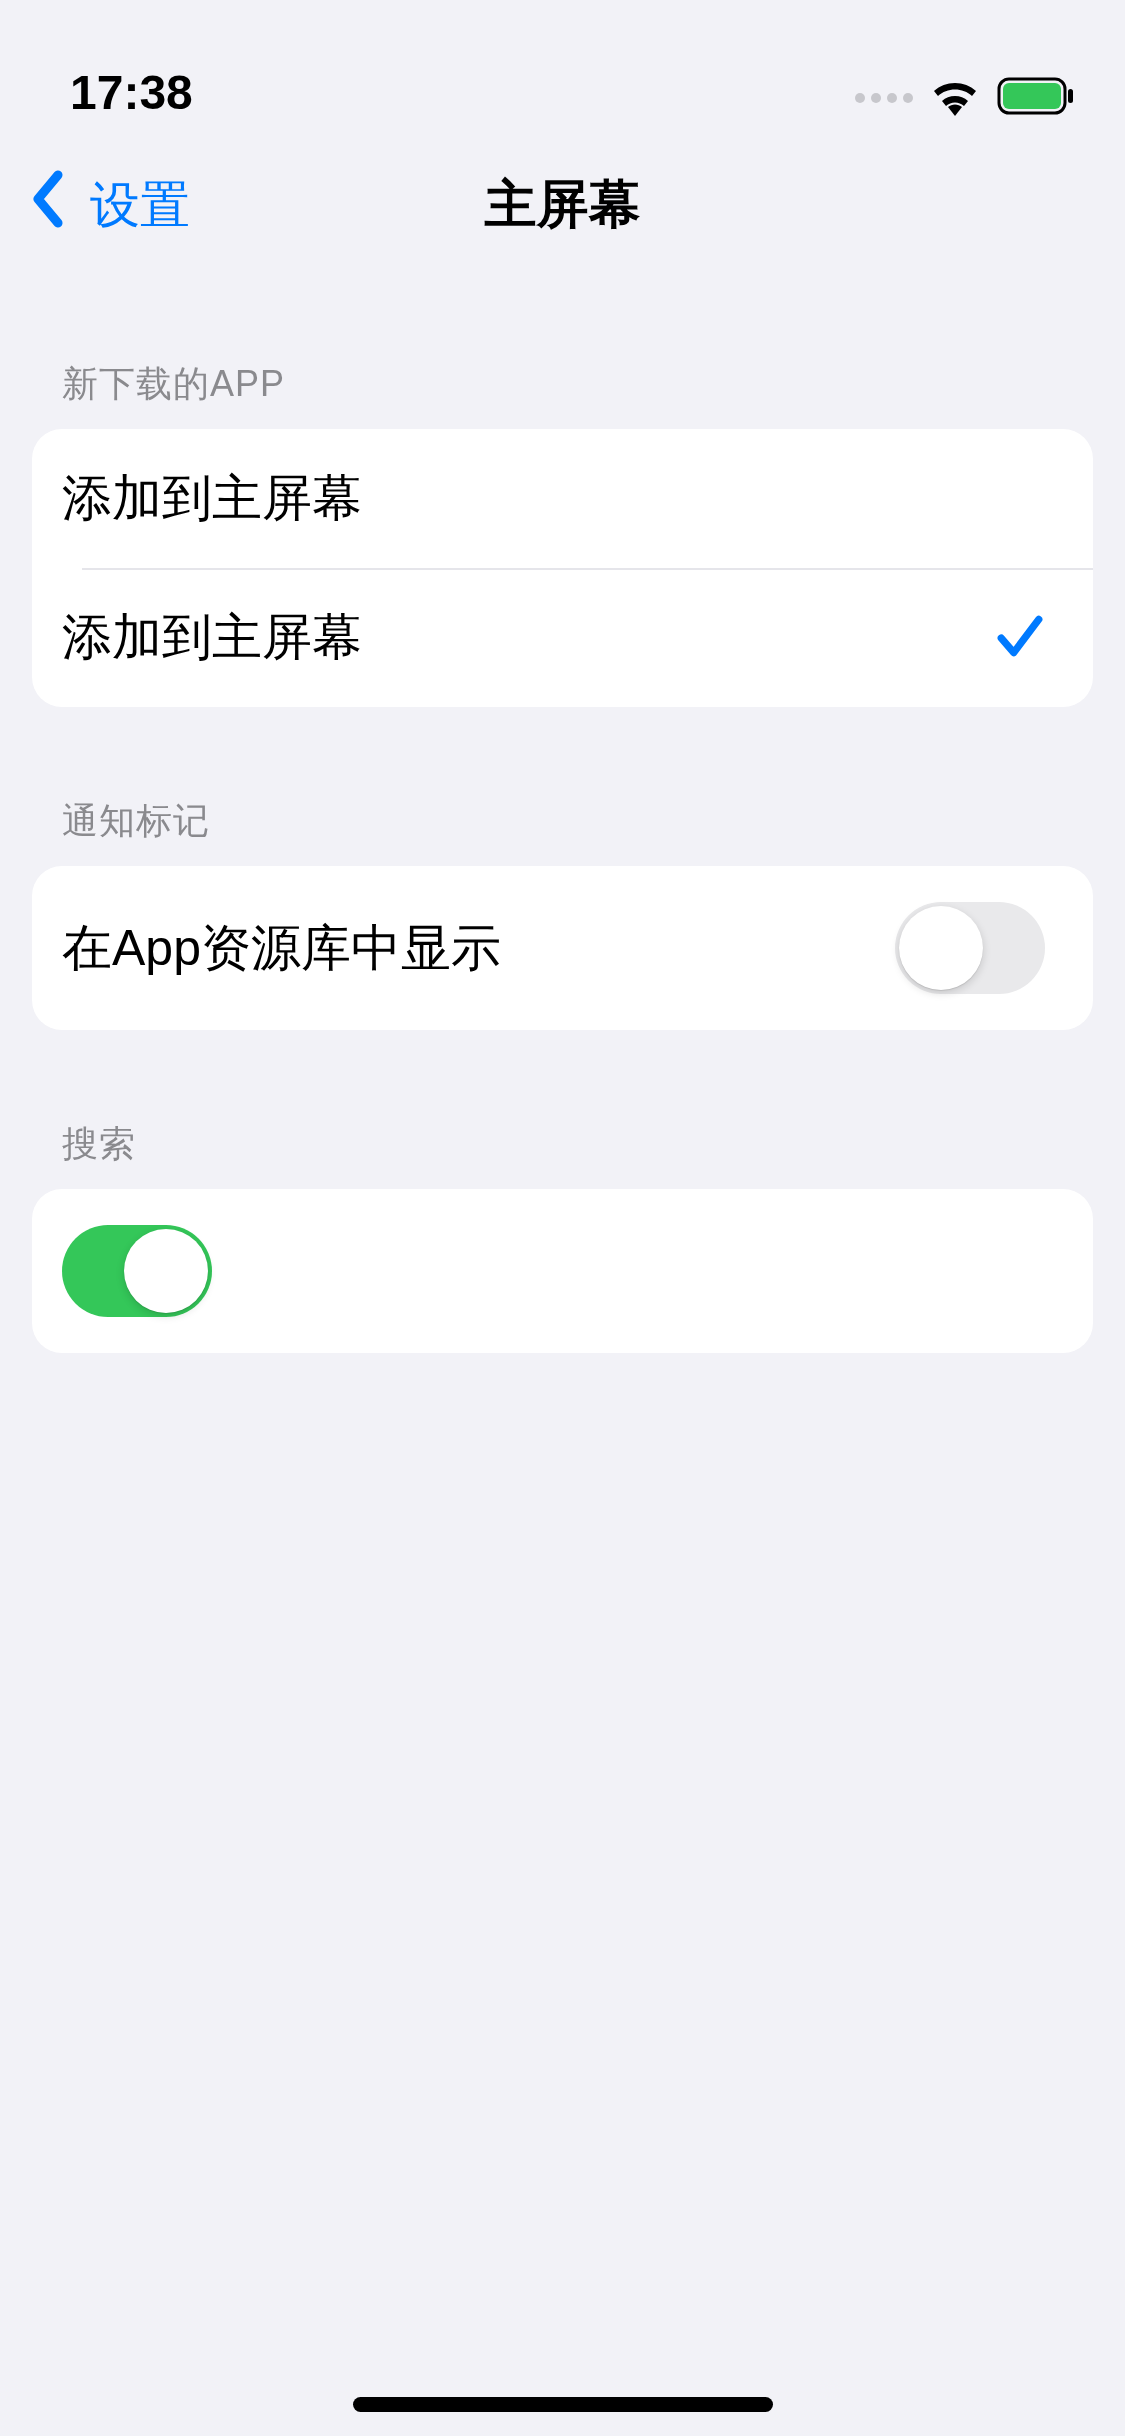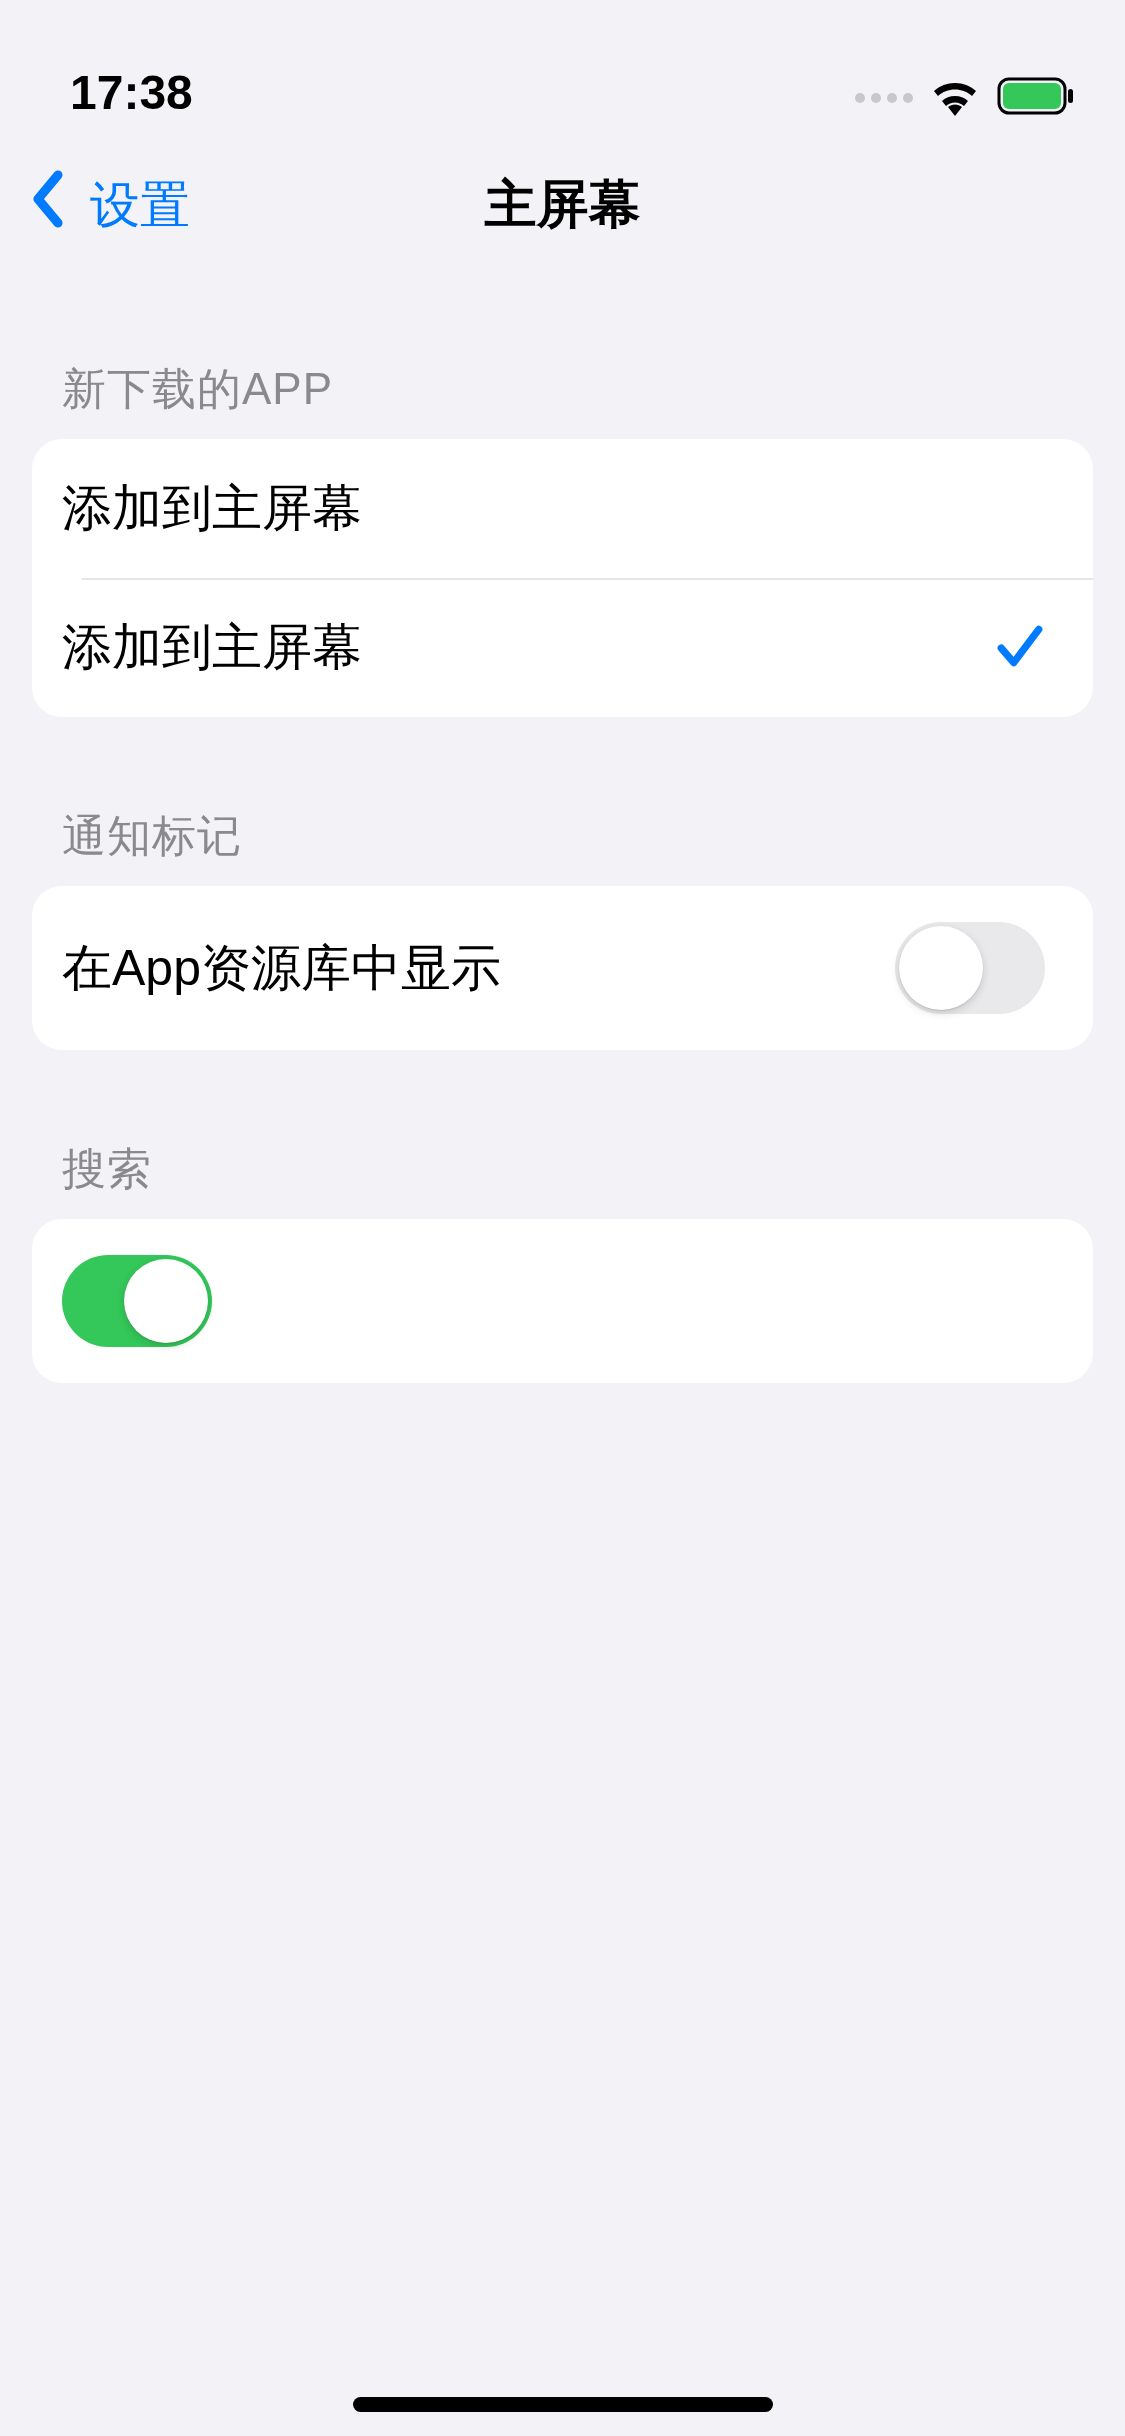--- a/index.html
+++ b/index.html
@@ -74,21 +74,21 @@
       left: 50%;
       transform: translateX(-50%);
       font-size: 52px;
       font-weight: 600;
       color: #000;
     }
     .section {
       margin-top: 90px;
     }
     .section-header {
-      font-size: 44px;
+      font-size: 36px;
       color: #8a8a8e;
       padding: 0 62px 20px 62px;
       letter-spacing: 1px;
     }
     .list-group {
       background: #fff;
       border-radius: 30px;
       margin: 0 32px;
       overflow: hidden;
     }

